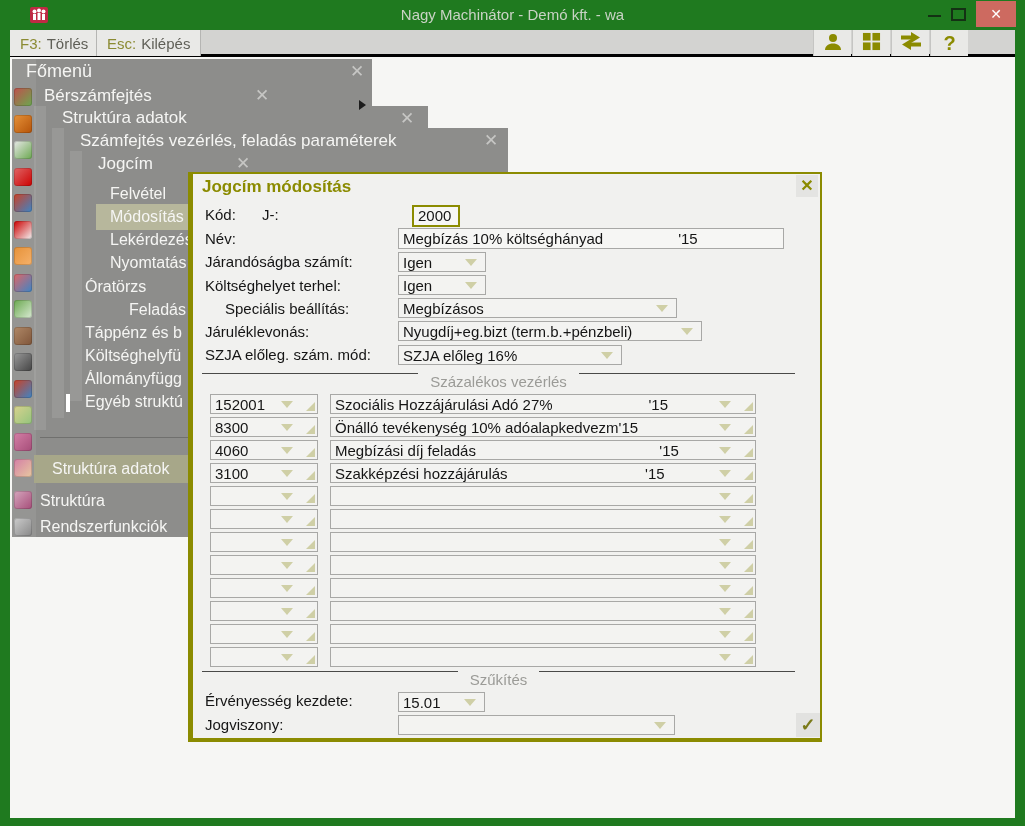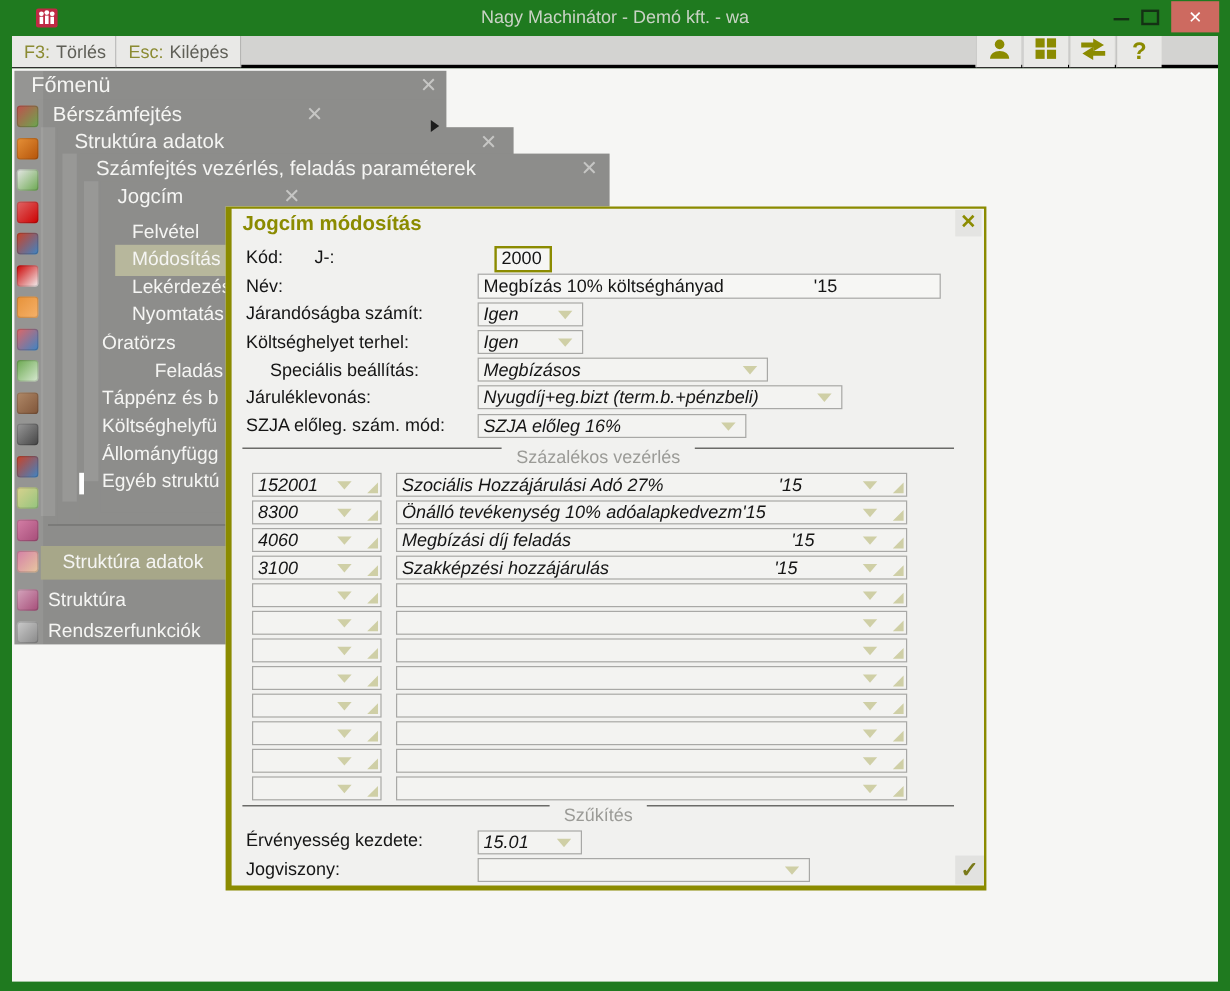--- a/index.html
+++ b/index.html
@@ -43,21 +43,21 @@
   .dialog{position:absolute;left:188px;top:172px;width:634px;height:570px;background:#f1f1ef;
           border:2px solid #8b8b00;border-left-width:5px;border-bottom-width:4px;box-sizing:border-box;}
   .dlg-title{position:absolute;left:202px;top:177px;color:#8b8b00;font-size:17px;font-weight:bold;}
   .dlg-close{position:absolute;left:796px;top:175px;width:22px;height:22px;background:#e4e4e2;
              color:#8b8b00;font-weight:bold;font-size:16px;text-align:center;line-height:22px;}
   .dlg-label{position:absolute;font-size:15px;color:#151515;white-space:nowrap;}
   .textbox{position:absolute;background:#f6f6f4;border:1px solid #a8a8a6;box-sizing:border-box;
            font-size:15px;color:#151515;padding:0 4px;white-space:pre;line-height:19px;}
   .kod-box{border:2px solid #8b8b00;line-height:17px;}
   .combo{position:absolute;background:#f3f3f1;border:1px solid #a8a8a6;box-sizing:border-box;
-         font-size:15px;color:#151515;font-style:italic;}
+         font-size:15px;color:#151515;}
   .cv{position:absolute;left:4px;top:1px;white-space:pre;}
   .dd{position:absolute;right:8px;top:6px;width:0;height:0;border-left:6px solid transparent;
       border-right:6px solid transparent;border-top:7px solid #cfcfa6;}
   .with-grip .dd{right:24px;}
   .grip{position:absolute;right:2px;bottom:2px;width:0;height:0;border-left:9px solid transparent;
         border-bottom:9px solid #cfcfa6;}
   .prow{position:absolute;left:0;width:100%;height:20px;}
   .combo.code{left:210px;width:108px;height:20px;}
   .combo.name{left:330px;width:426px;height:20px;}
   .section{position:absolute;left:202px;width:593px;display:flex;align-items:flex-start;
@@ -202,21 +202,21 @@
     <span class="dd"></span>
   </div>
 
   <div class="dlg-label" style="left:205px;top:277px;">Költséghelyet terhel:</div>
   <div class="combo" style="left:398px;top:275px;width:88px;height:20px;">
     <span class="cv">Igen</span>
     <span class="dd"></span>
   </div>
 
   <div class="dlg-label" style="left:205px;top:300px;margin-left:20px;">Speciális beállítás:</div>
-  <div class="combo" style="left:398px;top:298px;width:242px;height:20px;">
+  <div class="combo" style="left:398px;top:298px;width:279px;height:20px;">
     <span class="cv">Megbízásos</span>
     <span class="dd"></span>
   </div>
 
   <div class="dlg-label" style="left:205px;top:323px;">Járuléklevonás:</div>
   <div class="combo" style="left:398px;top:321px;width:304px;height:20px;">
     <span class="cv">Nyugdíj+eg.bizt (term.b.+pénzbeli)</span>
     <span class="dd"></span>
   </div>
 

